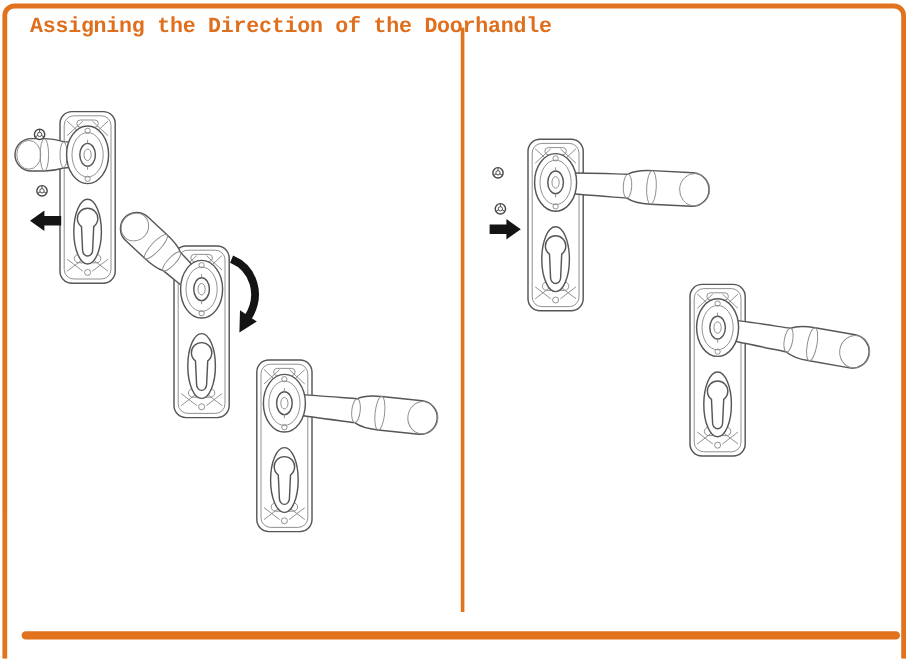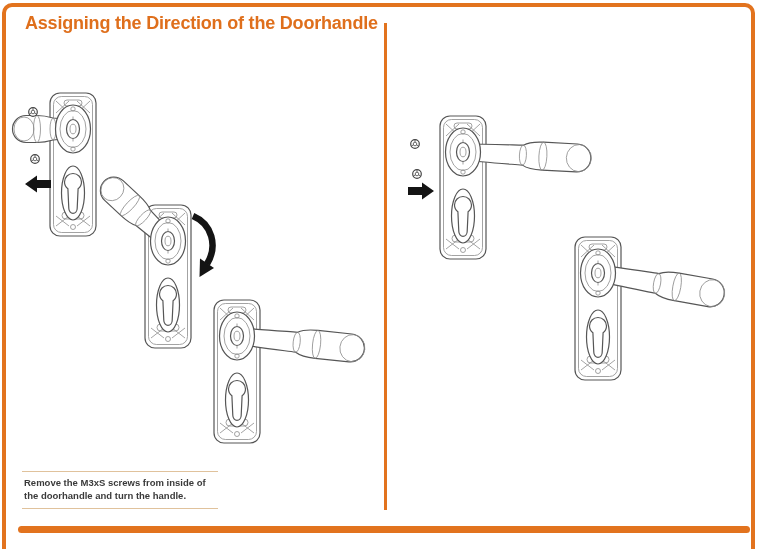--- a/index.html
+++ b/index.html
@@ -6,21 +6,21 @@
   .page{
     position:relative;width:768px;height:549px;background:#ffffff;
     overflow:hidden;font-family:"Liberation Sans",sans-serif;
   }
   .frame{
     position:absolute;left:2px;top:3px;width:753px;height:620px;
     border:4px solid var(--accent);border-radius:10px;box-sizing:border-box;
   }
   .page-title{
     position:absolute;left:25px;top:13px;font-size:18px;font-weight:bold;
-    color:var(--title);letter-spacing:-0.2px;white-space:nowrap;
+    color:var(--title);letter-spacing:-0.2px;white-space:nowrap;font-family:Liberation Mono, monospace;
   }
   .divider{
     position:absolute;left:384px;top:23px;width:3px;height:487px;
     background:var(--accent);
   }
   .bottombar{
     position:absolute;left:18px;top:526px;width:732px;height:7px;
     background:var(--accent);border-radius:4px;
   }
   .figure{position:absolute;top:0;}
@@ -166,17 +166,16 @@
     <g>
       <use href="#plate" transform="translate(191,237)"></use>
       <g transform="translate(214,273) rotate(10)">
           <use href="#lever-long"></use>
         </g>
       <use href="#rosette" transform="translate(214,273)"></use>
       <use href="#keyhole" transform="translate(214,326)"></use>
     </g>
   </svg>
 
-  <div class="caption left">Remove the M3xS screws from inside of the doorhandle and turn the handle.</div>
 
   <div class="bottombar"></div>
 
 </div>
 
 </body></html>

